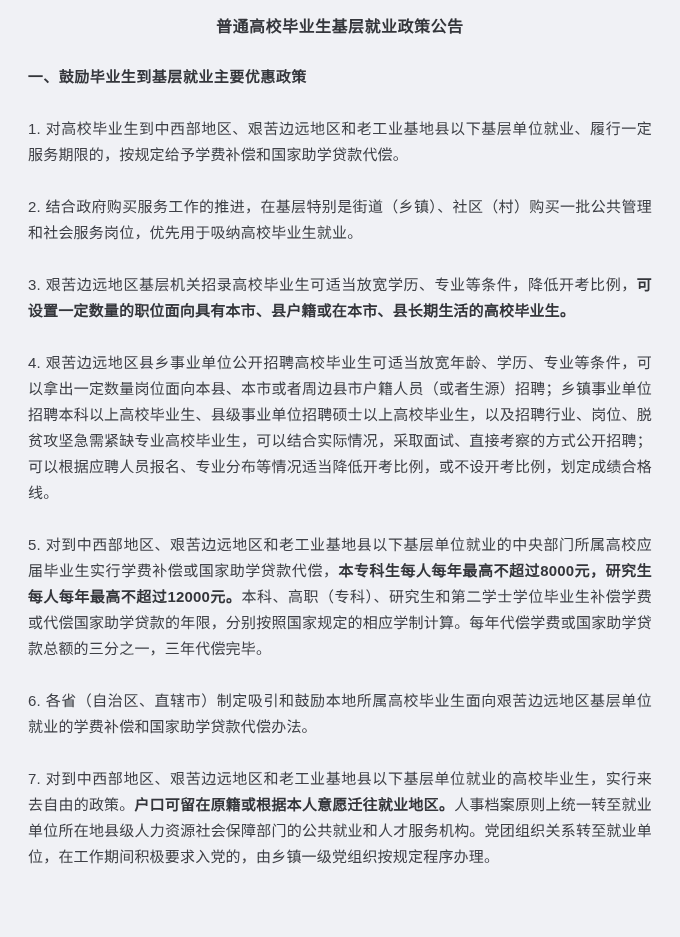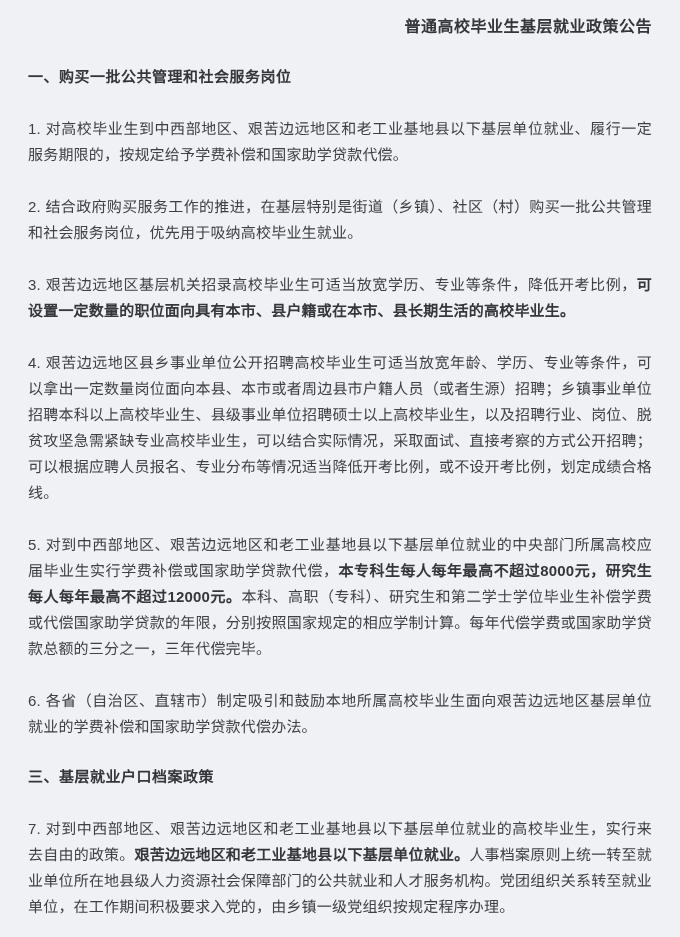--- a/index.html
+++ b/index.html
@@ -19,21 +19,21 @@
     font-size: 15px;
     line-height: 26px;
   }
   .doc {
     padding: 14px 28px 0 28px;
   }
   .doc-title {
     margin: 0;
     font-size: 16px;
     font-weight: 700;
-    text-align: right;
+    text-align: center;
     line-height: 26px;
     color: var(--bold-color);
     letter-spacing: 0.5px;
   }
   .section-heading {
     margin: 24px 0 0 0;
     font-size: 15px;
     font-weight: 700;
     line-height: 26px;
     color: var(--bold-color);
@@ -50,37 +50,36 @@
   }
 </style>
 </head>
 <body>
 
 <main class="doc">
 
   <h1 class="doc-title">普通高校毕业生基层就业政策公告</h1>
 
   <section>
-    <h2 class="section-heading">一、购买一批公共管理和社会服务岗位</h2>
+    <h2 class="section-heading">一、鼓励毕业生到基层就业主要优惠政策</h2>
 
     <p class="policy-item"><span>1. 对高校毕业生到中西部地区、艰苦边远地区和老工业基地县以下基层单位就业、履行一定服务期限的，按规定给予学费补偿和国家助学贷款代偿。</span></p>
 
     <p class="policy-item"><span>2. 结合政府购买服务工作的推进，在基层特别是街道（乡镇）、社区（村）购买一批公共管理和社会服务岗位，优先用于吸纳高校毕业生就业。</span></p>
 
     <p class="policy-item"><span>3. 艰苦边远地区基层机关招录高校毕业生可适当放宽学历、专业等条件，降低开考比例，</span><strong>可设置一定数量的职位面向具有本市、县户籍或在本市、县长期生活的高校毕业生。</strong></p>
 
     <p class="policy-item"><span>4. 艰苦边远地区县乡事业单位公开招聘高校毕业生可适当放宽年龄、学历、专业等条件，可以拿出一定数量岗位面向本县、本市或者周边县市户籍人员（或者生源）招聘；乡镇事业单位招聘本科以上高校毕业生、县级事业单位招聘硕士以上高校毕业生，以及招聘行业、岗位、脱贫攻坚急需紧缺专业高校毕业生，可以结合实际情况，采取面试、直接考察的方式公开招聘；可以根据应聘人员报名、专业分布等情况适当降低开考比例，或不设开考比例，划定成绩合格线。</span></p>
   </section>
 
   <section>
 
     <p class="policy-item"><span>5. 对到中西部地区、艰苦边远地区和老工业基地县以下基层单位就业的中央部门所属高校应届毕业生实行学费补偿或国家助学贷款代偿，</span><strong>本专科生每人每年最高不超过8000元，研究生每人每年最高不超过12000元。</strong><span>本科、高职（专科）、研究生和第二学士学位毕业生补偿学费或代偿国家助学贷款的年限，分别按照国家规定的相应学制计算。每年代偿学费或国家助学贷款总额的三分之一，三年代偿完毕。</span></p>
 
     <p class="policy-item"><span>6. 各省（自治区、直辖市）制定吸引和鼓励本地所属高校毕业生面向艰苦边远地区基层单位就业的学费补偿和国家助学贷款代偿办法。</span></p>
   </section>
 
   <section>
-    <h2 class="section-heading">三、基层就业户口档案政策</h2>
 
-    <p class="policy-item"><span>7. 对到中西部地区、艰苦边远地区和老工业基地县以下基层单位就业的高校毕业生，实行来去自由的政策。</span><strong>艰苦边远地区和老工业基地县以下基层单位就业。</strong><span>人事档案原则上统一转至就业单位所在地县级人力资源社会保障部门的公共就业和人才服务机构。党团组织关系转至就业单位，在工作期间积极要求入党的，由乡镇一级党组织按规定程序办理。</span></p>
+    <p class="policy-item"><span>7. 对到中西部地区、艰苦边远地区和老工业基地县以下基层单位就业的高校毕业生，实行来去自由的政策。</span><strong>户口可留在原籍或根据本人意愿迁往就业地区。</strong><span>人事档案原则上统一转至就业单位所在地县级人力资源社会保障部门的公共就业和人才服务机构。党团组织关系转至就业单位，在工作期间积极要求入党的，由乡镇一级党组织按规定程序办理。</span></p>
   </section>
 
 </main>
 
 </body></html>

